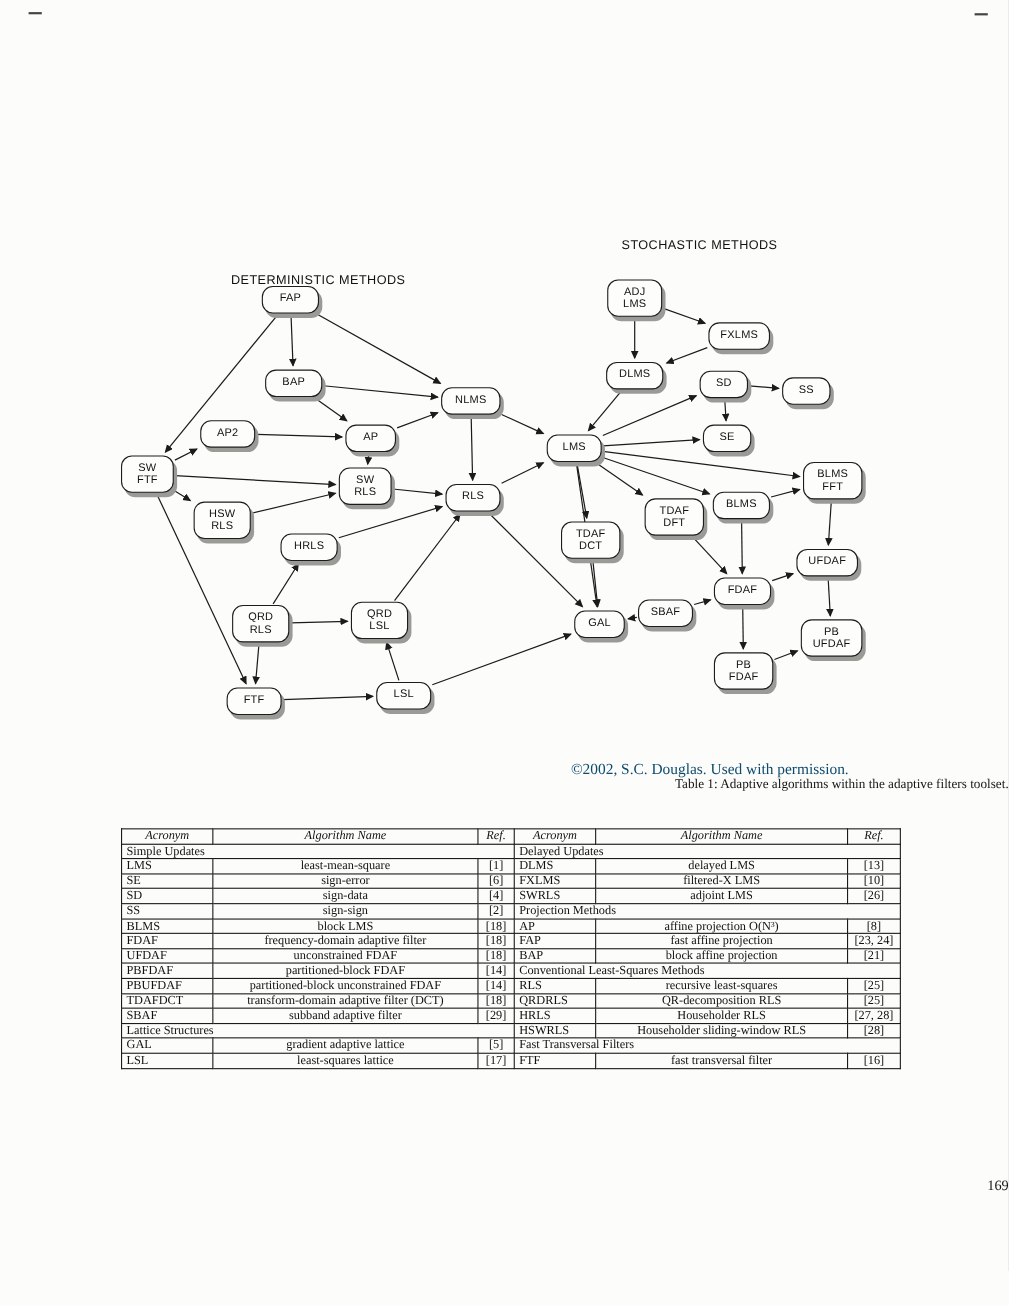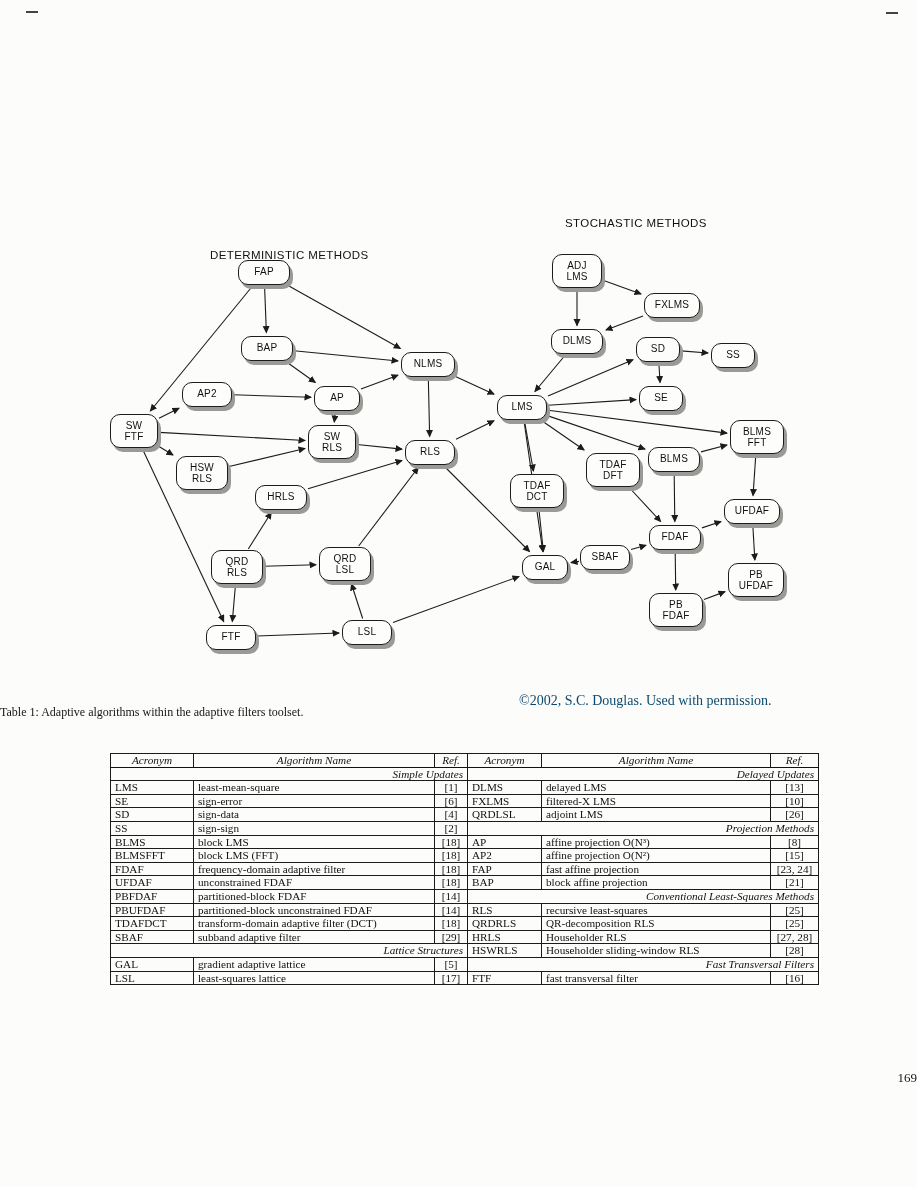--- a/index.html
+++ b/index.html
@@ -26,39 +26,39 @@
     background:#fdfdfb; box-shadow:3px 4px 0 0 #9a9a96;
     display:flex; align-items:center; justify-content:center;
     text-align:center; font-size:10px; line-height:1.15;
     white-space:pre-line; color:#111; letter-spacing:.2px;
   }
   .copyright {
     position:absolute; left:519px; top:645px;
     font-family:"Liberation Serif", serif; font-size:14px; color:#0c4a6e;margin-top:48px;
   }
   .table-caption {
-    position:absolute; top:705px; left:0; width:100%; text-align:left;
+    position:absolute; top:705px; left:0; width:100%; text-align:right;
     font-family:"Liberation Serif", serif; font-size:12px; color:#151515;
   }
   table.alg {
     position:absolute; left:110px; top:721px; width:708px;
     border-collapse:collapse; table-layout:fixed;
     font-family:"Liberation Serif", serif; font-size:11.2px; color:#111;
     border:1.6px solid #111;
     margin-top:32px;
   }
   table.alg th, table.alg td {
     border:1px solid #1b1b1b; height:12.6px; line-height:12.6px;
     padding:0 4px; overflow:hidden; white-space:nowrap;
   }
   table.alg th { font-style:italic; font-weight:normal; text-align:center; border-bottom:1.4px solid #111; }
   td.acr  { text-align:left; }
-  td.name { text-align:left; }
+  td.name { text-align:center; }
   td.ref  { text-align:center; }
-  td.sec  { text-align:right; font-style:italic; }
+  td.sec  { text-align:left; }
   .page-number {
     position:absolute; top:1070px; left:0; width:100%; text-align:right;
     font-family:"Liberation Serif", serif; font-size:13px; color:#151515;
   }
 </style>
 </head>
 <body>
 
 <div class="page">
 
@@ -211,47 +211,39 @@
           <td class="name">sign-error</td>
           <td class="ref">[6]</td>
           <td class="acr">FXLMS</td>
           <td class="name">filtered-X LMS</td>
           <td class="ref">[10]</td>
         </tr>
         <tr>
           <td class="acr">SD</td>
           <td class="name">sign-data</td>
           <td class="ref">[4]</td>
-          <td class="acr">QRDLSL</td>
+          <td class="acr">SWRLS</td>
           <td class="name">adjoint LMS</td>
           <td class="ref">[26]</td>
         </tr>
         <tr>
           <td class="acr">SS</td>
           <td class="name">sign-sign</td>
           <td class="ref">[2]</td>
           <td colspan="3" class="sec">Projection Methods</td>
         </tr>
         <tr>
           <td class="acr">BLMS</td>
           <td class="name">block LMS</td>
           <td class="ref">[18]</td>
           <td class="acr">AP</td>
           <td class="name">affine projection O(N³)</td>
           <td class="ref">[8]</td>
         </tr>
         <tr>
-          <td class="acr">BLMSFFT</td>
-          <td class="name">block LMS (FFT)</td>
-          <td class="ref">[18]</td>
-          <td class="acr">AP2</td>
-          <td class="name">affine projection O(N²)</td>
-          <td class="ref">[15]</td>
-        </tr>
-        <tr>
           <td class="acr">FDAF</td>
           <td class="name">frequency-domain adaptive filter</td>
           <td class="ref">[18]</td>
           <td class="acr">FAP</td>
           <td class="name">fast affine projection</td>
           <td class="ref">[23, 24]</td>
         </tr>
         <tr>
           <td class="acr">UFDAF</td>
           <td class="name">unconstrained FDAF</td>

